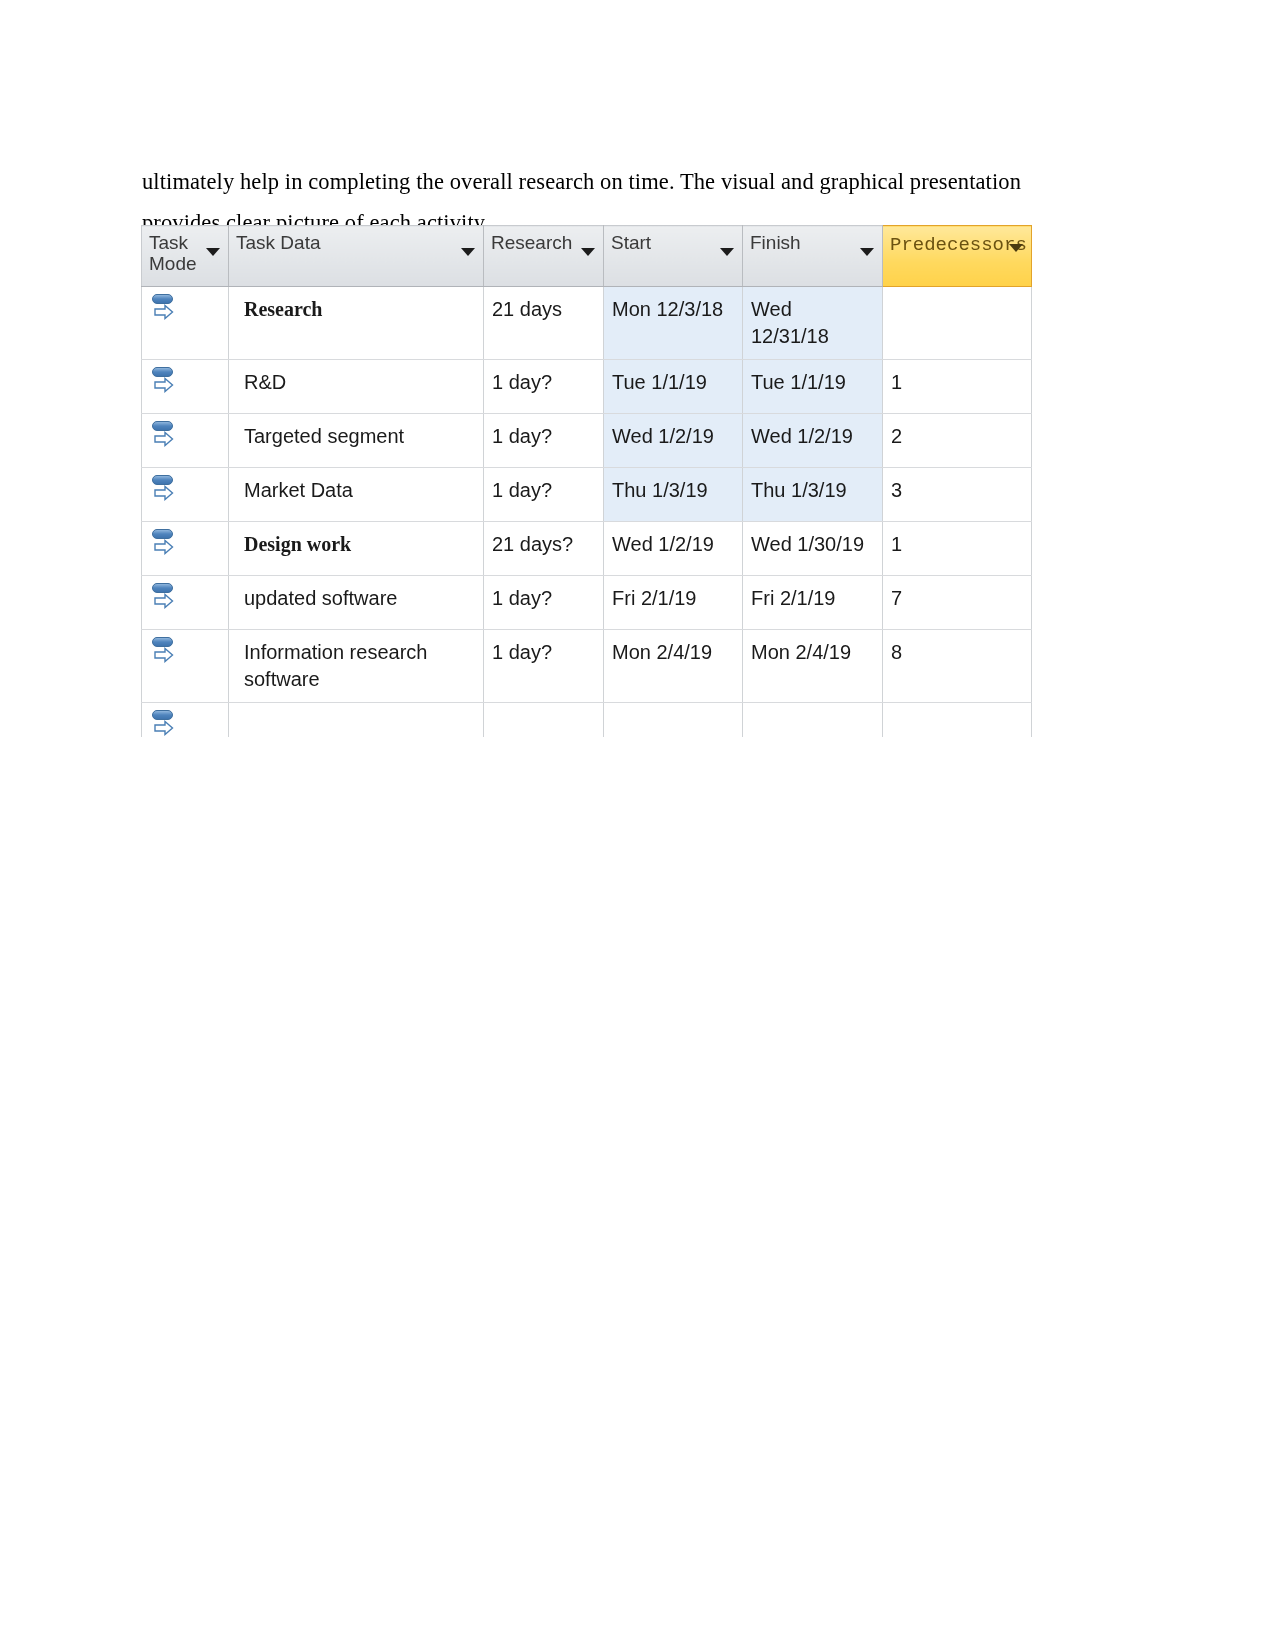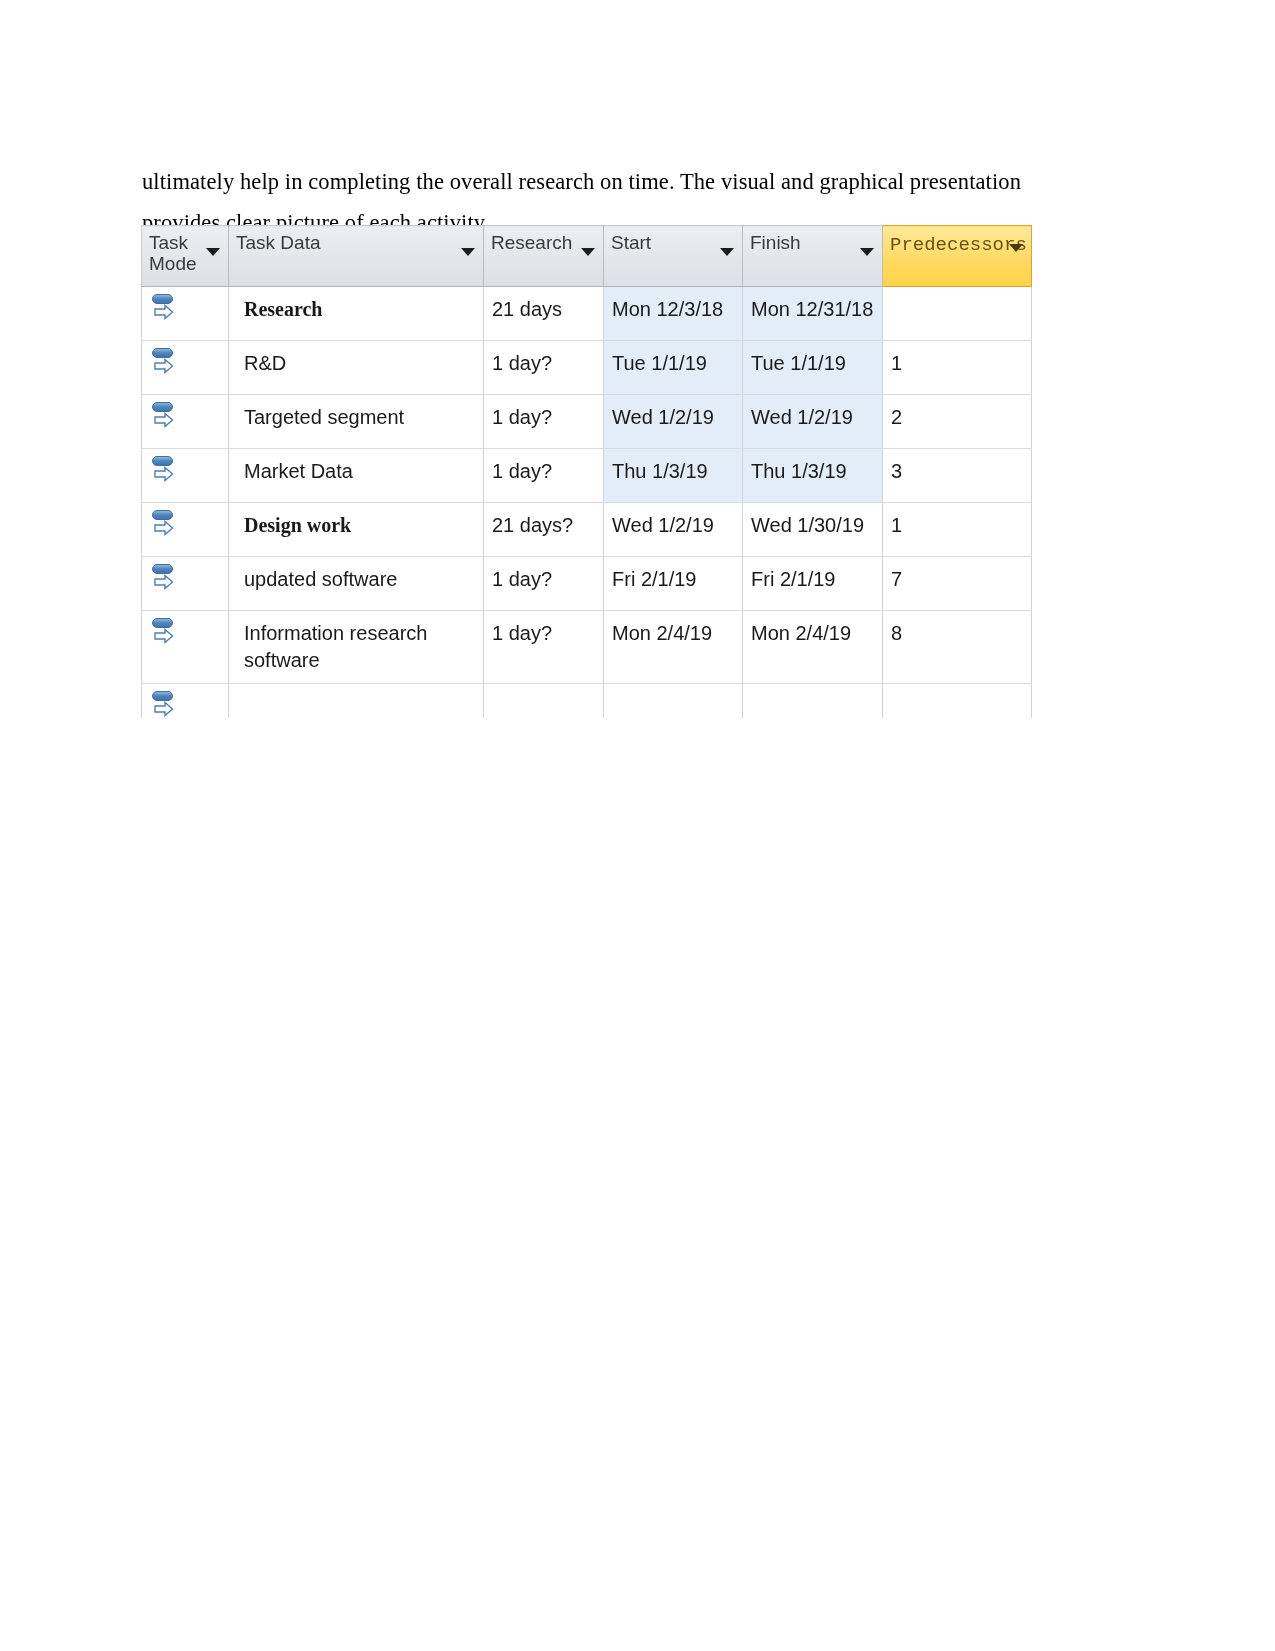--- a/index.html
+++ b/index.html
@@ -178,21 +178,21 @@
               <span class="tm-icon">
                 <span class="bar"></span>
                 <svg width="20" height="16" viewBox="0 0 20 16">
                   <path d="M1 5 L11 5 L11 1.5 L18.5 8 L11 14.5 L11 11 L1 11 Z" fill="#ffffff" stroke="#4a7fb5" stroke-width="1.4" stroke-linejoin="miter"></path>
                 </svg>
               </span>
             </td>
             <td class="name">Research</td>
             <td>21 days</td>
             <td class="tint">Mon 12/3/18</td>
-            <td class="tint">Mon 12/31/18</td>
+            <td class="tint">Wed 12/31/18</td>
             <td></td>
           </tr>
           <tr>
             <td class="first taskmode">
               <span class="tm-icon">
                 <span class="bar"></span>
                 <svg width="20" height="16" viewBox="0 0 20 16">
                   <path d="M1 5 L11 5 L11 1.5 L18.5 8 L11 14.5 L11 11 L1 11 Z" fill="#ffffff" stroke="#4a7fb5" stroke-width="1.4" stroke-linejoin="miter"></path>
                 </svg>
               </span>

